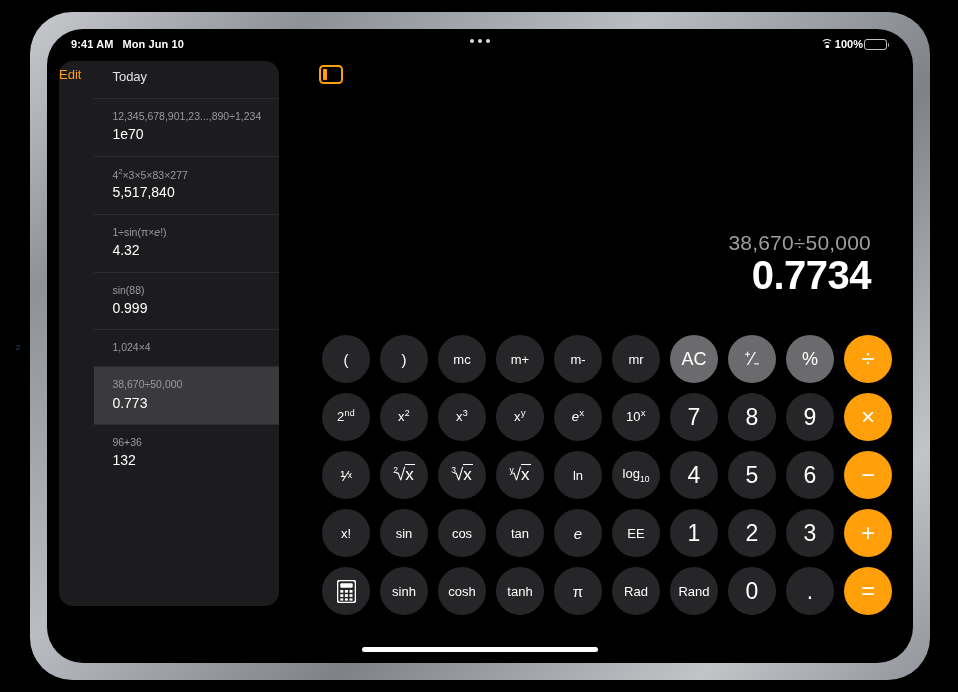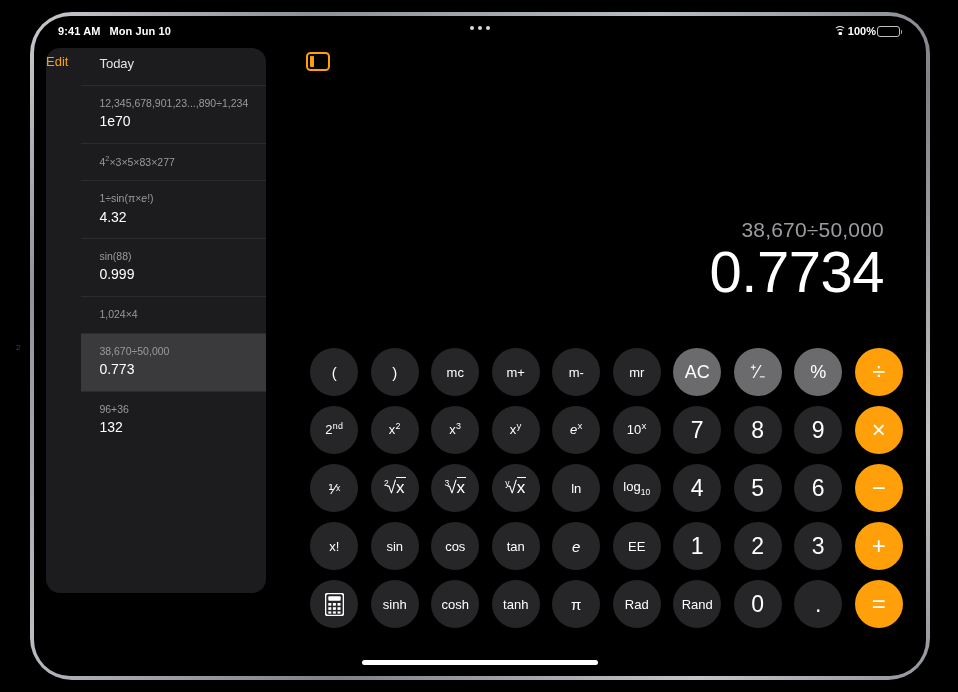--- a/index.html
+++ b/index.html
@@ -17,21 +17,21 @@
     background:#000;
   }
 
   
   #device-frame {
     position:absolute;
     left:30px; top:12px;
     width:900px; height:668px;
     border-radius:42px;
     background:linear-gradient(135deg,#c8cace 0%,#8e9196 18%,#b9bcc1 40%,#7e8186 62%,#c2c4c8 85%,#919499 100%);
-    padding:4px;
+    padding:17px;
   }
   #device-screen {
     position:relative;
     width:100%; height:100%;
     border-radius:36px;
     background:#000;
     overflow:hidden;
   }
 
   
@@ -144,21 +144,21 @@
     position:absolute;
     right:42px; top:172px;
     text-align:right;
     width:640px;
   }
   #display-expression {
     font-size:21px; color:#9d9da1; font-weight:300;
     letter-spacing:.2px;
   }
   #display-result {
-    font-size:58px; color:#fff; font-weight:400;
+    font-size:40px; color:#fff; font-weight:700;
     letter-spacing:-.5px; line-height:1.12; margin-top:-2px;
   }
 
   
   #keypad {
     position:absolute;
     left:25px; right:22px; bottom:48px;
     display:grid;
     grid-template-columns:repeat(10, 1fr);
     grid-auto-rows:48px;
@@ -245,20 +245,21 @@
             <button id="edit-button">Edit</button>
           </div>
           <div id="history-scroll">
               <div class="section-header">Today</div>
               <div class="history-item">
                 <div class="history-expr">12,345,678,901,23...,890÷1,234,567,890</div>
                 <div class="history-result">1e70</div>
               </div>
               <div class="history-item">
                 <div class="history-expr">4<sup>2</sup>×3×5×83×277</div>
+                <div class="history-result">5,517,840</div>
               </div>
               <div class="history-item">
                 <div class="history-expr">1÷sin(π×<i>e</i>!)</div>
                 <div class="history-result">4.32</div>
               </div>
               <div class="history-item">
                 <div class="history-expr">sin(88)</div>
                 <div class="history-result">0.999</div>
               </div>
               <div class="history-item">

